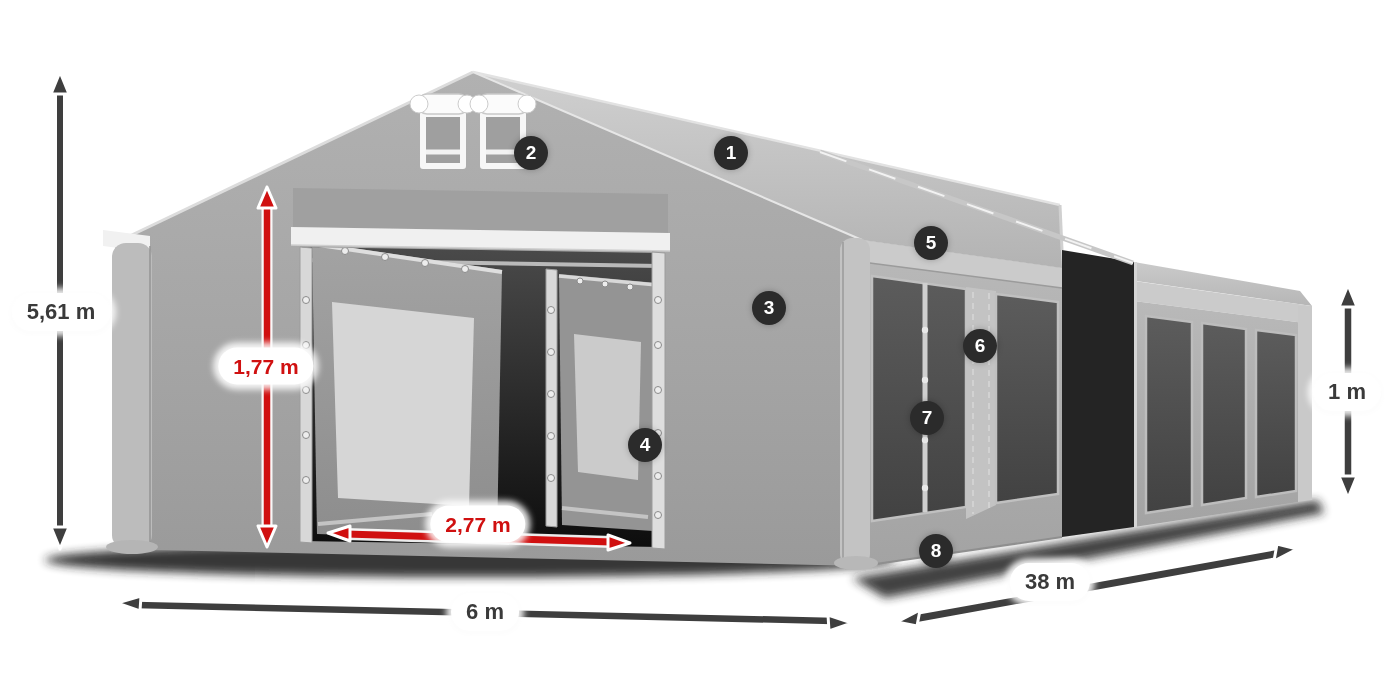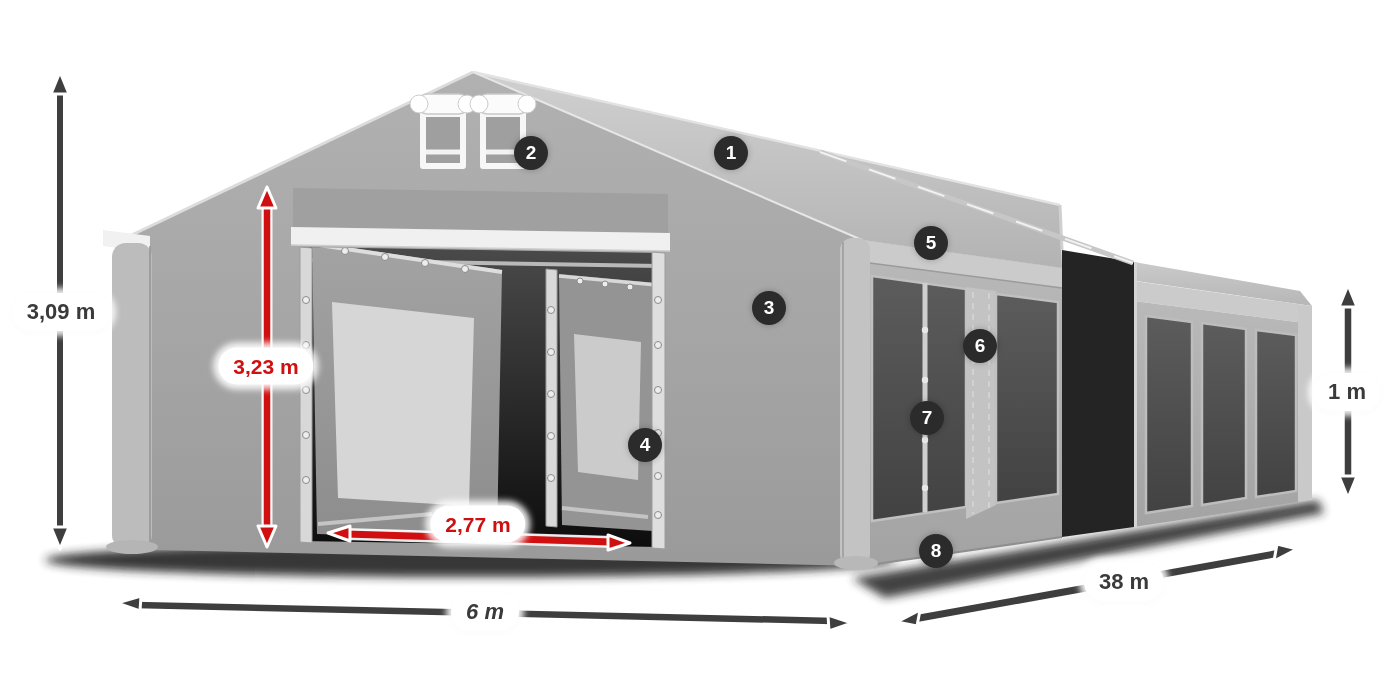--- a/index.html
+++ b/index.html
@@ -25,22 +25,22 @@
     color:var(--pill-text-dark);
     font-weight:bold;font-size:22px;line-height:1;
     padding:8px 15px;border-radius:21px;white-space:nowrap;
     box-shadow:0 0 6px 5px rgba(255,255,255,0.9), 0 1px 5px rgba(0,0,0,0.10);
     z-index:30;
   }
   .pill.red{color:var(--accent-red);font-size:21px;}
   .p-height{left:61px;top:312px;}
   .p-doorh{left:266px;top:366px;}
   .p-doorw{left:478px;top:524px;}
-  .p-width{left:485px;top:612px;font-style:italic;}
-  .p-length{left:1124px;top:582px;}
+  .p-width{left:485px;top:612px;}
+  .p-length{left:1050px;top:582px;}
   .p-sideh{left:1347px;top:392px;}
 
   
   .badge{
     position:absolute;transform:translate(-50%,-50%);
     width:34px;height:34px;border-radius:50%;
     background:var(--badge-bg);color:var(--badge-text);
     font-weight:bold;font-size:19px;
     display:flex;align-items:center;justify-content:center;
     box-shadow:0 0 6px rgba(0,0,0,0.25);
@@ -258,22 +258,22 @@
     </g>
 
     <g>
       <line class="halo" x1="1348" y1="300" x2="1348" y2="483" stroke-width="11"></line>
       <line class="dark-line" x1="1348" y1="301" x2="1348" y2="482" stroke-width="6.5"></line>
       <polygon class="dark-head" points="1348,285 1339,307 1357,307"></polygon>
       <polygon class="dark-head" points="1348,498 1339,476 1357,476"></polygon>
     </g>
   </svg>
 
-  <div class="pill p-height">3,09 m</div>
-  <div class="pill red p-doorh">3,23 m</div>
+  <div class="pill p-height">5,61 m</div>
+  <div class="pill red p-doorh">1,77 m</div>
   <div class="pill red p-doorw">2,77 m</div>
   <div class="pill p-width">6 m</div>
   <div class="pill p-length">38 m</div>
   <div class="pill p-sideh">1 m</div>
 
   <div class="badge b1">1</div>
   <div class="badge b2">2</div>
   <div class="badge b3">3</div>
   <div class="badge b4">4</div>
   <div class="badge b5">5</div>

